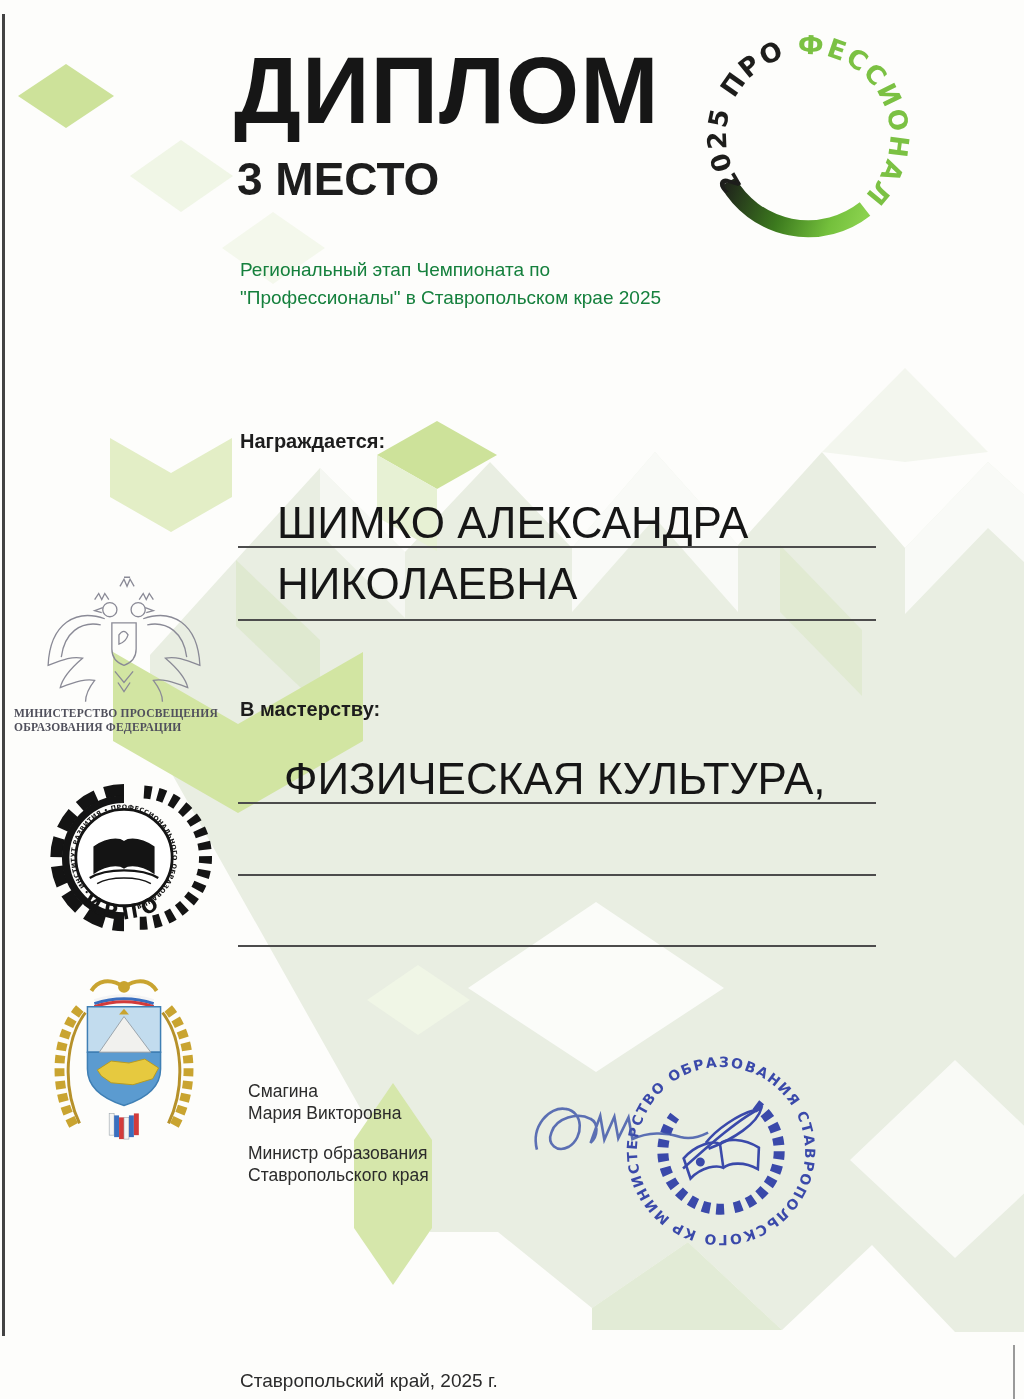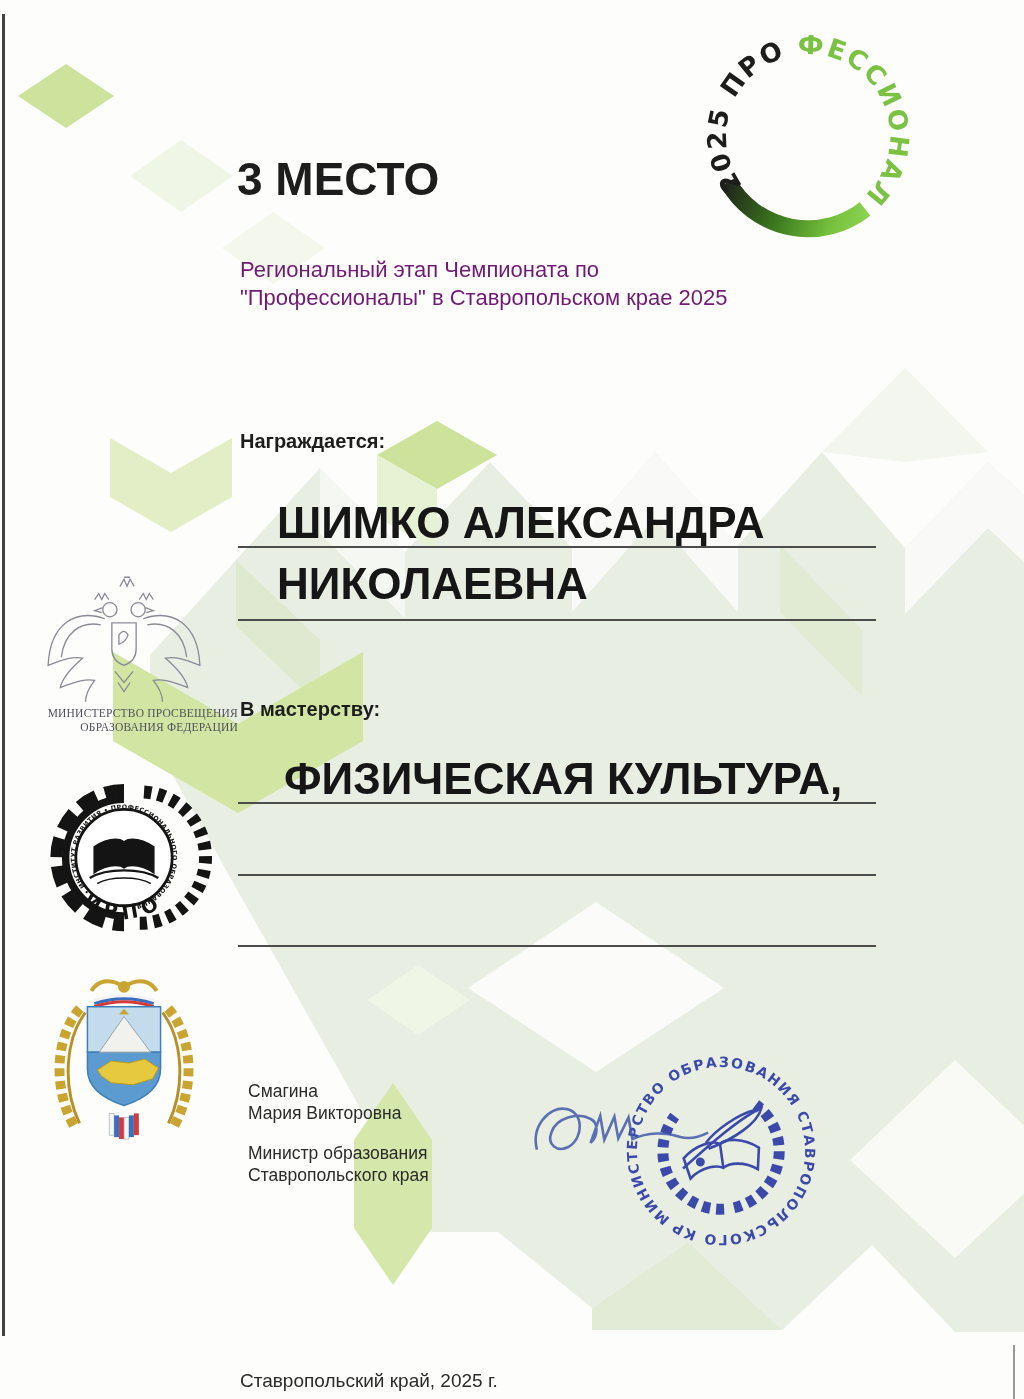--- a/index.html
+++ b/index.html
@@ -1,26 +1,26 @@
 <!DOCTYPE html>
 <html><head>
 <meta charset="utf-8">
 <style>
   html,body{margin:0;padding:0;background:#777;}
   .page{position:relative;width:1024px;height:1399px;background:#fdfdfb;overflow:hidden;
         font-family:"Liberation Sans",sans-serif;color:#222;}
   .abs{position:absolute;}
   .title{left:234px;top:44px;font-size:94px;font-weight:700;letter-spacing:1px;color:#161616;line-height:1;}
   .place{left:237px;top:156px;font-size:46px;font-weight:700;color:#1d1d1d;line-height:1;text-align:center;}
-  .event{left:240px;top:256px;font-size:22px;line-height:27.5px;color:#701a75;}
+  .event{left:240px;top:256px;font-size:19px;line-height:27.5px;color:#15803d;}
   .label{font-size:20px;font-weight:700;color:#1d1d1d;}
-  .bigline{font-size:44px;font-weight:700;color:#161616;line-height:1;white-space:nowrap;}
+  .bigline{font-size:44px;font-weight:400;color:#161616;line-height:1;white-space:nowrap;}
   .rule{height:2px;background:#4c4c4c;}
-  .caption{width:224px;text-align:right;font-family:"Liberation Serif",serif;
-           font-size:11.5px;font-weight:400;color:#50505c;line-height:14px;letter-spacing:.2px;}
+  .caption{width:224px;text-align:left;font-family:"Liberation Serif",serif;
+           font-size:11.5px;font-weight:700;color:#50505c;line-height:14px;letter-spacing:.2px;}
   .sig-name,.sig-post{font-size:17.5px;line-height:22px;color:#2b2b2b;}
   .footer{font-size:19px;color:#2b2b2b;margin-top:48px;}
   .edge-left{left:2px;top:14px;width:3px;height:1322px;background:#222;opacity:.85;}
   .edge-br{left:1013px;top:1345px;width:2px;height:54px;background:#9a9a9a;}
   svg text{font-family:"DejaVu Sans","Liberation Sans",sans-serif;}
 </style>
 </head>
 <body>
 
 <div class="page">
@@ -66,20 +66,21 @@
     </defs>
     <path d="M40 168 A92 92 0 0 0 177 195" fill="none" stroke="url(#swoosh)" stroke-width="17"></path>
     <text font-size="26" font-weight="bold" letter-spacing="2">
       <textPath href="#logoArc" startOffset="1%">
         <tspan fill="#1d1d1b">2025 ПРО</tspan>
         <tspan fill="#7bc143">ФЕССИОНАЛЫ</tspan>
       </textPath>
     </text>
   </svg>
 
+  <div class="abs title">ДИПЛОМ</div>
   <div class="abs place">3 МЕСТО</div>
 
   <div class="abs event" style="left:240px;top:256px">
     <div>Региональный этап Чемпионата по</div>
     <div>"Профессионалы" в Ставропольском крае 2025</div>
   </div>
 
   <div class="abs label" style="left:240px;top:430px">Награждается:</div>
   <div class="abs bigline" style="left:277px;top:501px">ШИМКО АЛЕКСАНДРА</div>
   <div class="abs rule" style="left:238px;top:546px;width:638px"></div>

